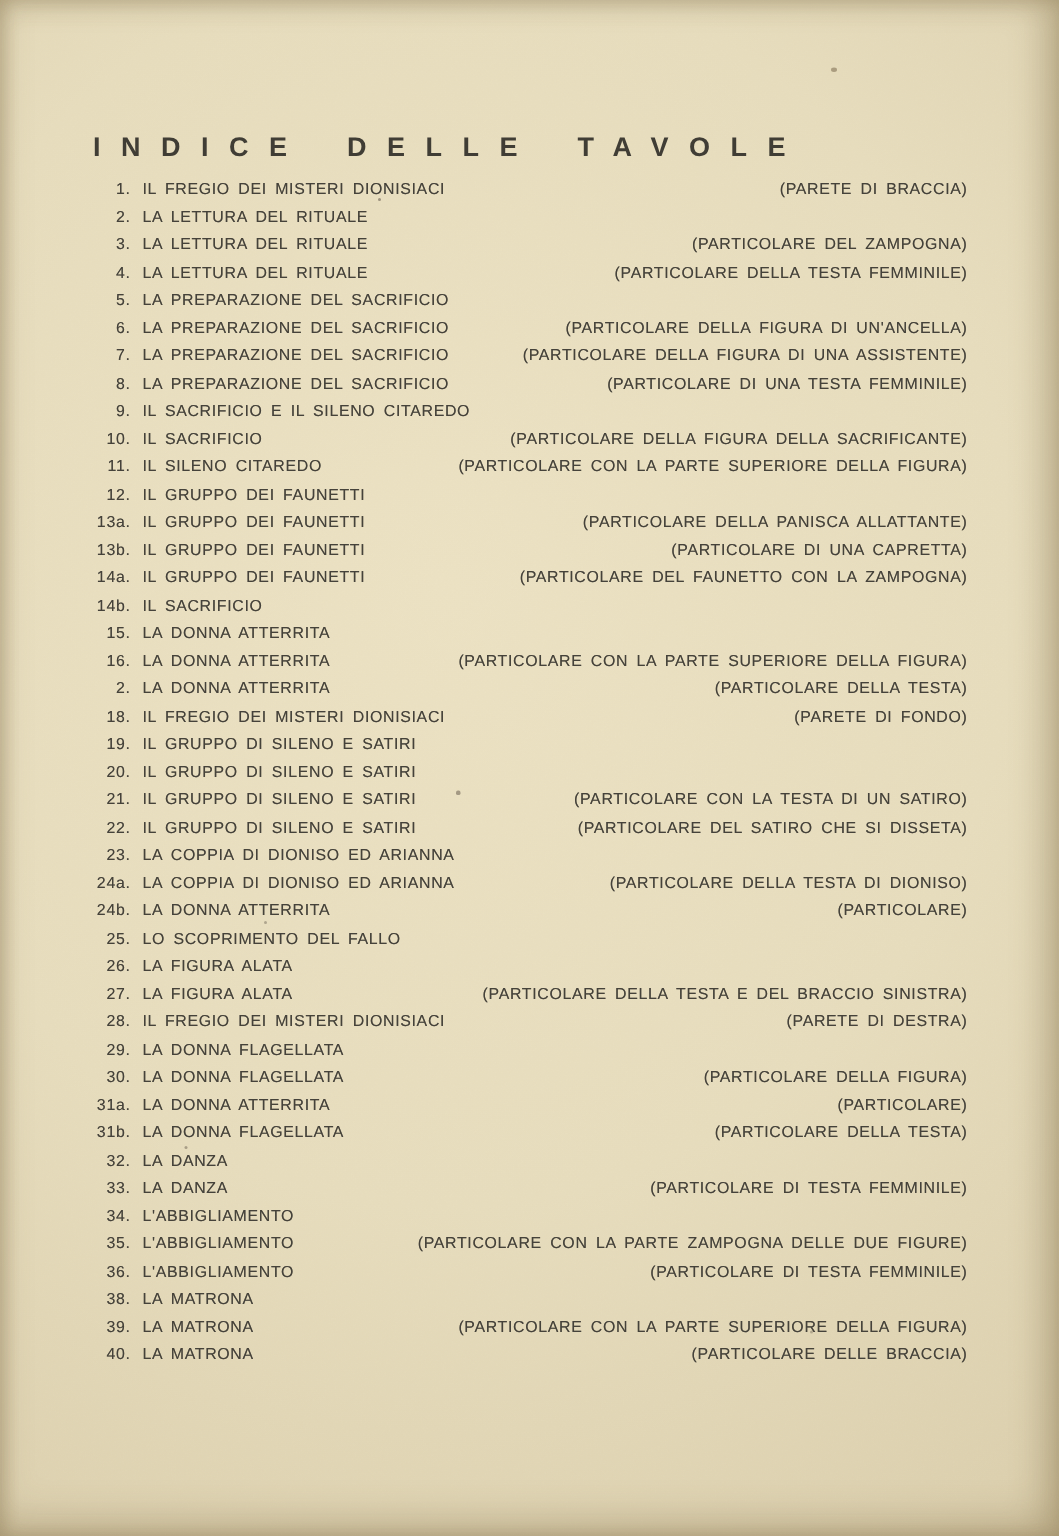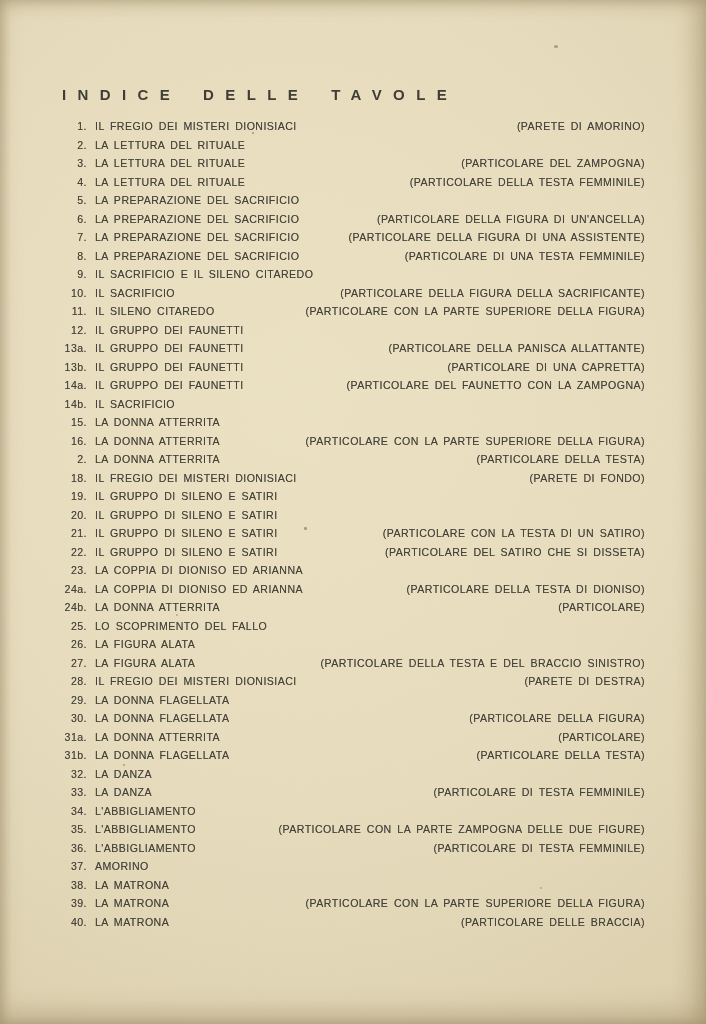--- a/index.html
+++ b/index.html
@@ -19,21 +19,21 @@
     box-shadow:
       inset -12px 0 22px rgba(110,90,50,.22),
       inset 0 -14px 24px rgba(110,90,50,.18),
       inset 4px 0 9px rgba(110,90,50,.18),
       inset 0 5px 14px rgba(110,90,50,.10);
     color:var(--ink);
   }
   .grain{position:absolute;inset:0;pointer-events:none;opacity:.45;mix-blend-mode:multiply;}
   .page-title{
     position:absolute;top:76px;left:62px;right:40px;
-    font-size:15px;font-weight:bold;
+    font-size:18px;font-weight:bold;
     letter-spacing:.76em;word-spacing:.42em;
     white-space:nowrap;
     color:#403d35;
   }
   .plate-list{
     list-style:none;margin:0;padding:0;
     position:absolute;top:117px;left:60px;right:61px;
   }
   .row{
     display:flex;align-items:baseline;
@@ -61,21 +61,21 @@
 <body>
 
 <div class="scan-page">
 
   <h1 class="page-title">INDICE DELLE TAVOLE</h1>
 
   <ol class="plate-list">
   <li class="row">
     <span class="num">1.</span>
     <span class="title">IL FREGIO DEI MISTERI DIONISIACI</span>
-    <span class="note">(PARETE DI AMORINO)</span>
+    <span class="note">(PARETE DI BRACCIA)</span>
   </li>
 
   <li class="row">
     <span class="num">2.</span>
     <span class="title">LA LETTURA DEL RITUALE</span>
 
   </li>
 
   <li class="row">
     <span class="num">3.</span>
@@ -233,21 +233,21 @@
 
   <li class="row">
     <span class="num">26.</span>
     <span class="title">LA FIGURA ALATA</span>
 
   </li>
 
   <li class="row">
     <span class="num">27.</span>
     <span class="title">LA FIGURA ALATA</span>
-    <span class="note">(PARTICOLARE DELLA TESTA E DEL BRACCIO SINISTRO)</span>
+    <span class="note">(PARTICOLARE DELLA TESTA E DEL BRACCIO SINISTRA)</span>
   </li>
 
   <li class="row">
     <span class="num">28.</span>
     <span class="title">IL FREGIO DEI MISTERI DIONISIACI</span>
     <span class="note">(PARETE DI DESTRA)</span>
   </li>
 
   <li class="row">
     <span class="num">29.</span>
@@ -296,25 +296,20 @@
     <span class="title">L'ABBIGLIAMENTO</span>
     <span class="note">(PARTICOLARE CON LA PARTE ZAMPOGNA DELLE DUE FIGURE)</span>
   </li>
 
   <li class="row">
     <span class="num">36.</span>
     <span class="title">L'ABBIGLIAMENTO</span>
     <span class="note">(PARTICOLARE DI TESTA FEMMINILE)</span>
   </li>
 
-  <li class="row">
-    <span class="num">37.</span>
-    <span class="title">AMORINO</span>
-
-  </li>
 
   <li class="row">
     <span class="num">38.</span>
     <span class="title">LA MATRONA</span>
 
   </li>
 
   <li class="row">
     <span class="num">39.</span>
     <span class="title">LA MATRONA</span>

